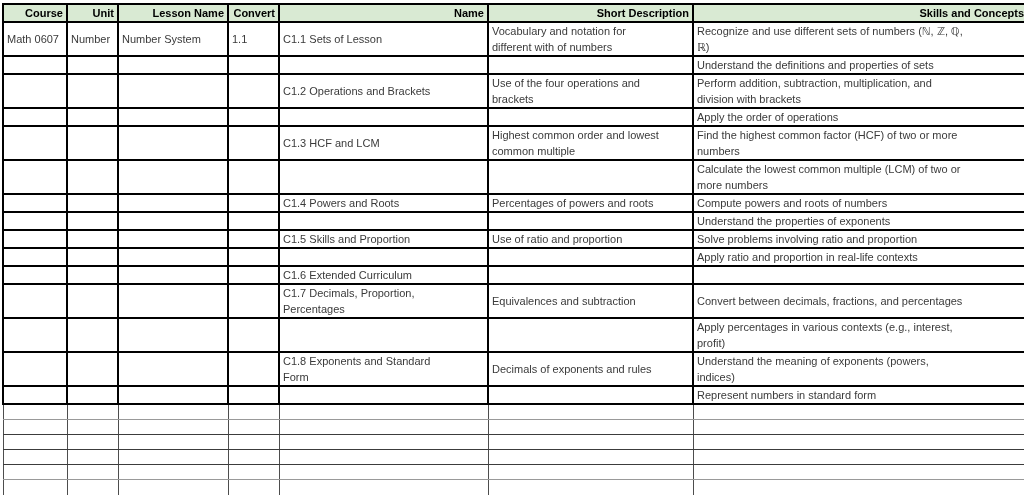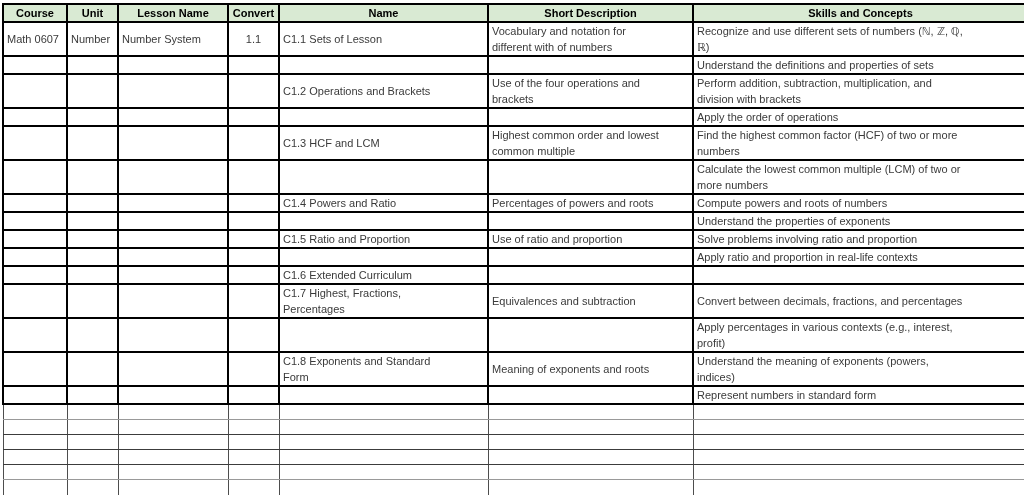--- a/index.html
+++ b/index.html
@@ -29,39 +29,39 @@
     padding: 0 3px;
     vertical-align: middle;
     overflow: hidden;
     white-space: pre-line;
     line-height: 16px;
   }
   tr.header-row th {
     background: #d9ead3;
     color: #000000;
     font-weight: bold;
-    text-align: center;
+    text-align: right;
     border: 2px solid #000000;
     height: 16px;
     white-space: nowrap;
   }
   tr.content-row td {
     border: 2px solid #000000;
     background: #ffffff;
   }
   tr.empty-row td {
     border-left: 1px solid #4d4d4d;
     border-right: 1px solid #4d4d4d;
     border-bottom: 1px solid #999999;
     background: #ffffff;
   }
   tr.empty-row {
     height: 15px;
   }
-  .col-lesson { text-align: center; }
+  .col-lesson { text-align: left; }
 </style>
 </head>
 <body>
 
 <div class="sheet">
   <table class="grid">
     <colgroup>
       <col style="width:64px">
       <col style="width:51px">
       <col style="width:110px">
@@ -141,39 +141,39 @@
           <td class="col-topic"></td>
           <td class="col-short-description"></td>
           <td class="col-skills">Calculate the lowest common multiple (LCM) of two or
 more numbers</td>
         </tr>
         <tr class="content-row">
           <td class="col-course"></td>
           <td class="col-unit"></td>
           <td class="col-lesson-name"></td>
           <td class="col-lesson"></td>
-          <td class="col-topic">C1.4 Powers and Ratio</td>
+          <td class="col-topic">C1.4 Powers and Roots</td>
           <td class="col-short-description">Percentages of powers and roots</td>
           <td class="col-skills">Compute powers and roots of numbers</td>
         </tr>
         <tr class="content-row">
           <td class="col-course"></td>
           <td class="col-unit"></td>
           <td class="col-lesson-name"></td>
           <td class="col-lesson"></td>
           <td class="col-topic"></td>
           <td class="col-short-description"></td>
           <td class="col-skills">Understand the properties of exponents</td>
         </tr>
         <tr class="content-row">
           <td class="col-course"></td>
           <td class="col-unit"></td>
           <td class="col-lesson-name"></td>
           <td class="col-lesson"></td>
-          <td class="col-topic">C1.5 Ratio and Proportion</td>
+          <td class="col-topic">C1.5 Skills and Proportion</td>
           <td class="col-short-description">Use of ratio and proportion</td>
           <td class="col-skills">Solve problems involving ratio and proportion</td>
         </tr>
         <tr class="content-row">
           <td class="col-course"></td>
           <td class="col-unit"></td>
           <td class="col-lesson-name"></td>
           <td class="col-lesson"></td>
           <td class="col-topic"></td>
           <td class="col-short-description"></td>
@@ -186,21 +186,21 @@
           <td class="col-lesson"></td>
           <td class="col-topic">C1.6 Extended Curriculum</td>
           <td class="col-short-description"></td>
           <td class="col-skills"></td>
         </tr>
         <tr class="content-row">
           <td class="col-course"></td>
           <td class="col-unit"></td>
           <td class="col-lesson-name"></td>
           <td class="col-lesson"></td>
-          <td class="col-topic">C1.7 Highest, Fractions,
+          <td class="col-topic">C1.7 Decimals, Proportion,
 Percentages</td>
           <td class="col-short-description">Equivalences and subtraction</td>
           <td class="col-skills">Convert between decimals, fractions, and percentages</td>
         </tr>
         <tr class="content-row">
           <td class="col-course"></td>
           <td class="col-unit"></td>
           <td class="col-lesson-name"></td>
           <td class="col-lesson"></td>
           <td class="col-topic"></td>
@@ -208,21 +208,21 @@
           <td class="col-skills">Apply percentages in various contexts (e.g., interest,
 profit)</td>
         </tr>
         <tr class="content-row">
           <td class="col-course"></td>
           <td class="col-unit"></td>
           <td class="col-lesson-name"></td>
           <td class="col-lesson"></td>
           <td class="col-topic">C1.8 Exponents and Standard
 Form</td>
-          <td class="col-short-description">Meaning of exponents and roots</td>
+          <td class="col-short-description">Decimals of exponents and rules</td>
           <td class="col-skills">Understand the meaning of exponents (powers,
 indices)</td>
         </tr>
         <tr class="content-row">
           <td class="col-course"></td>
           <td class="col-unit"></td>
           <td class="col-lesson-name"></td>
           <td class="col-lesson"></td>
           <td class="col-topic"></td>
           <td class="col-short-description"></td>

